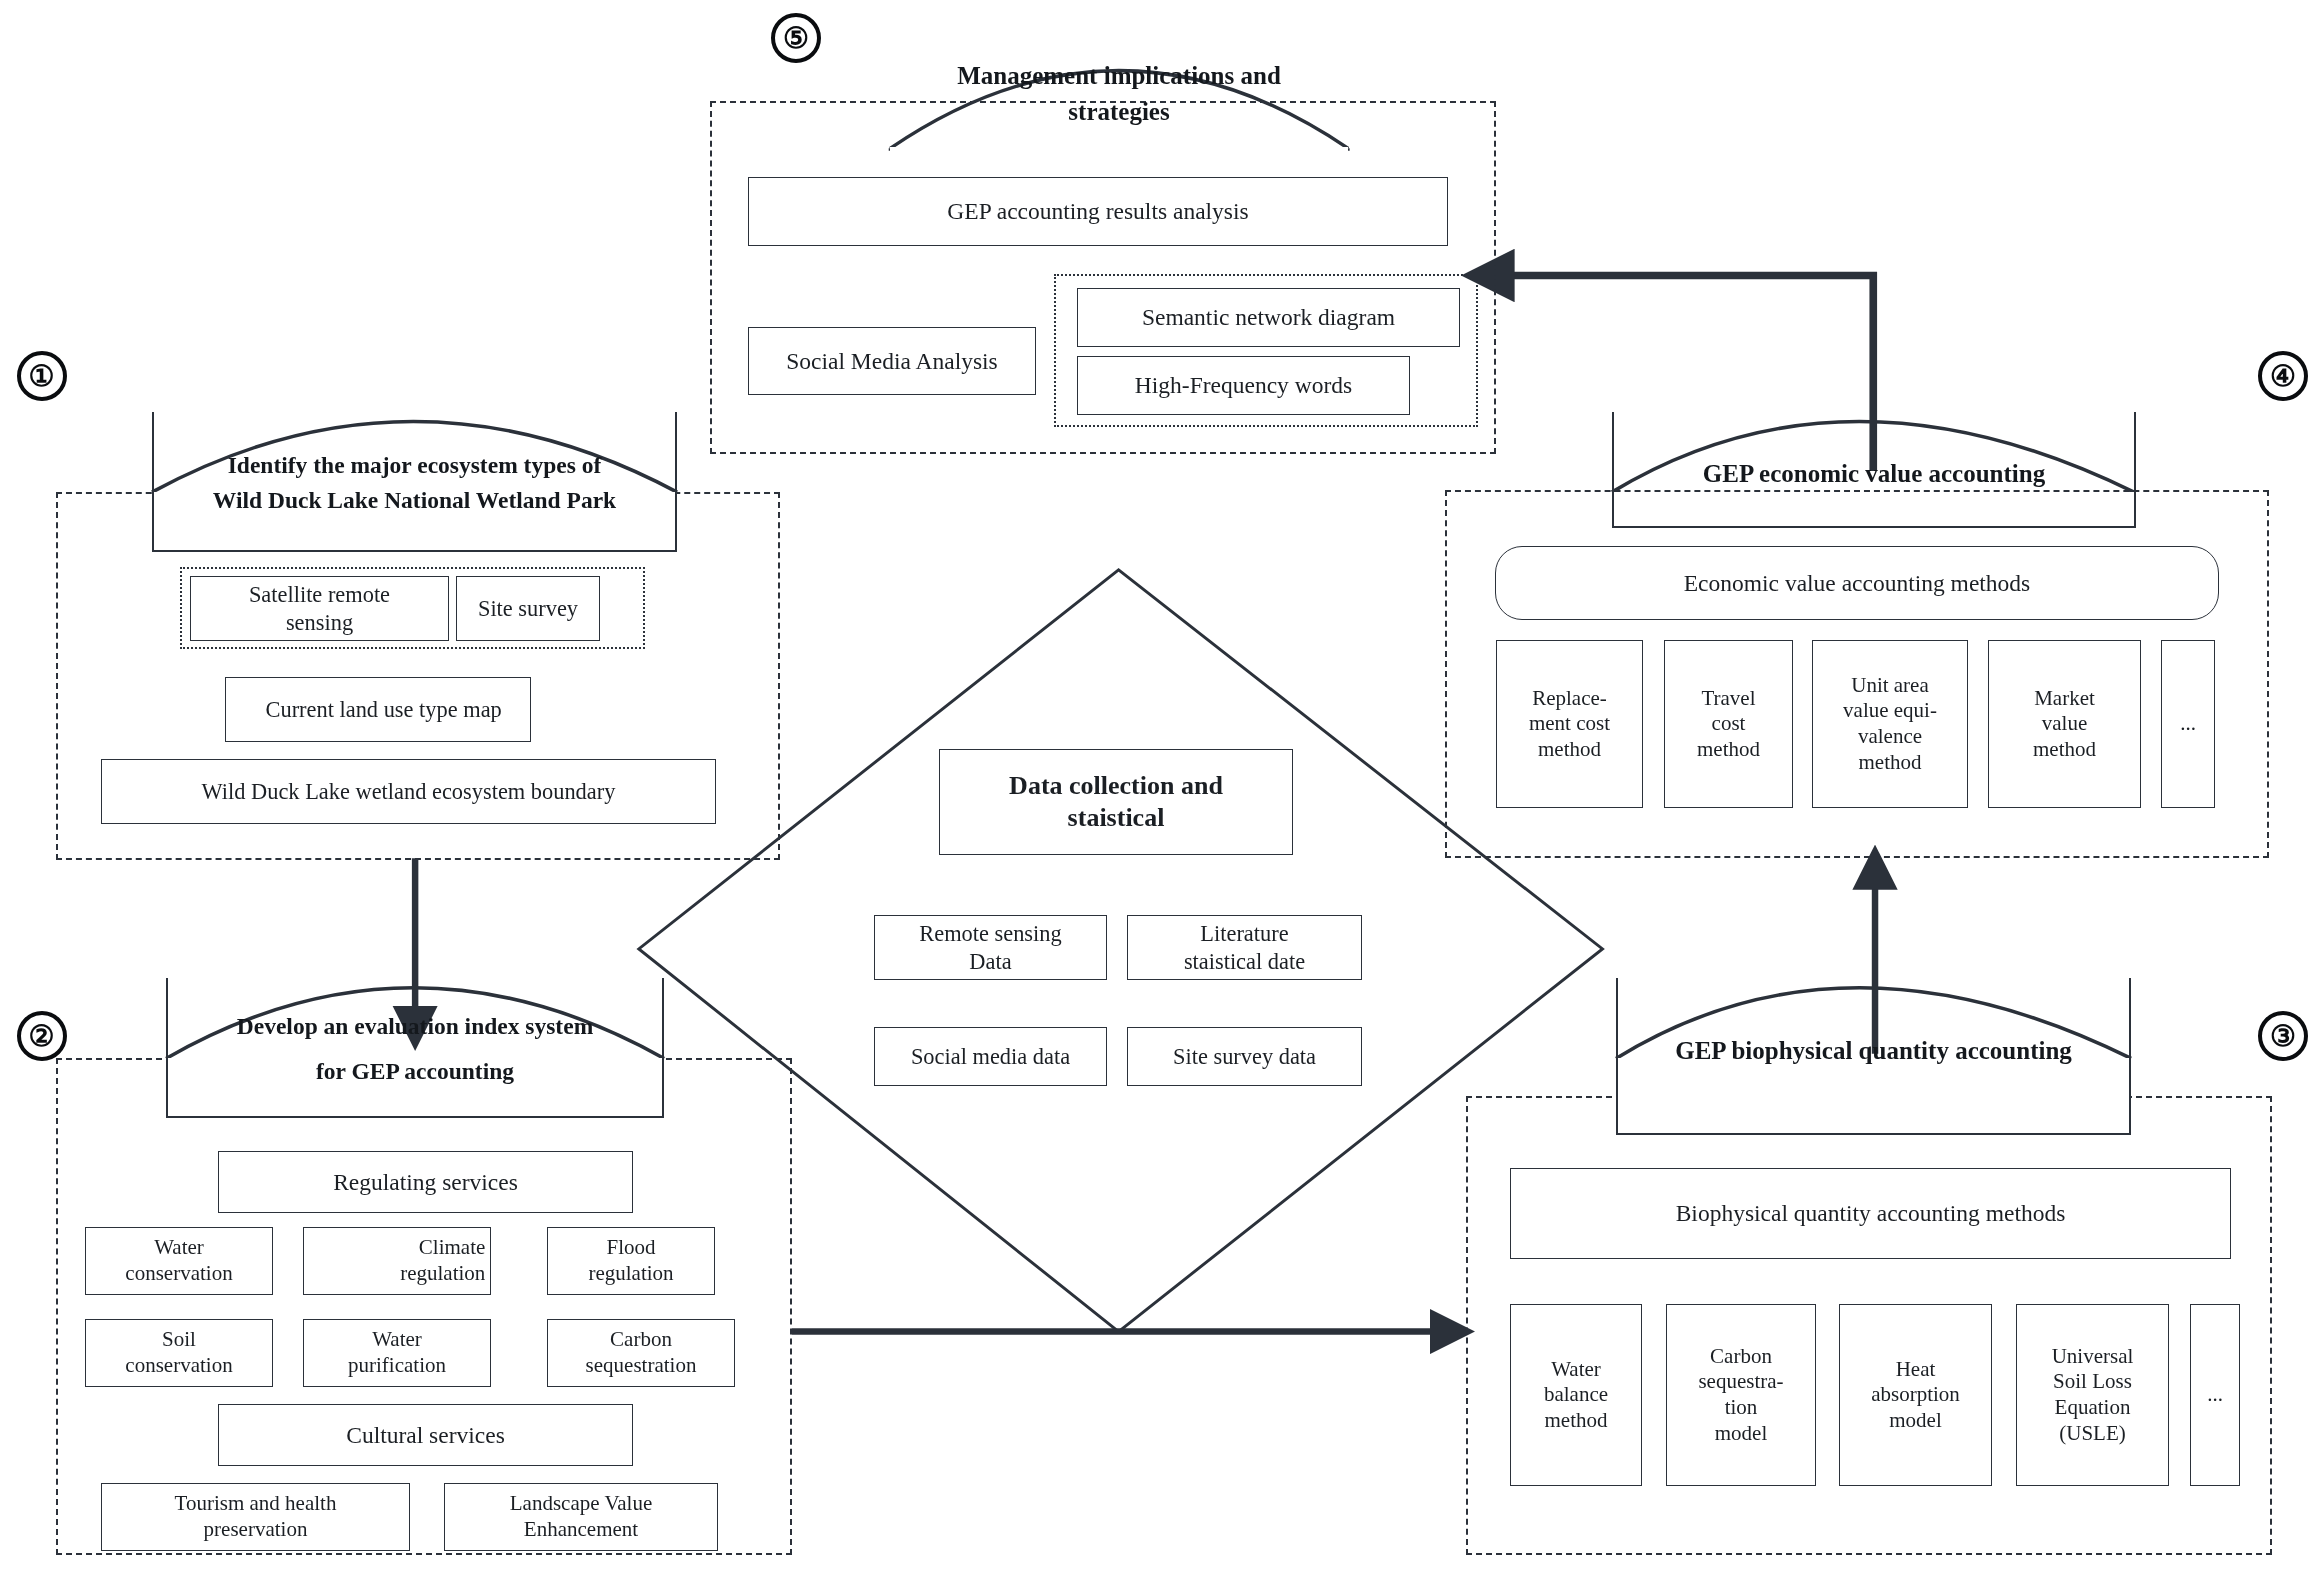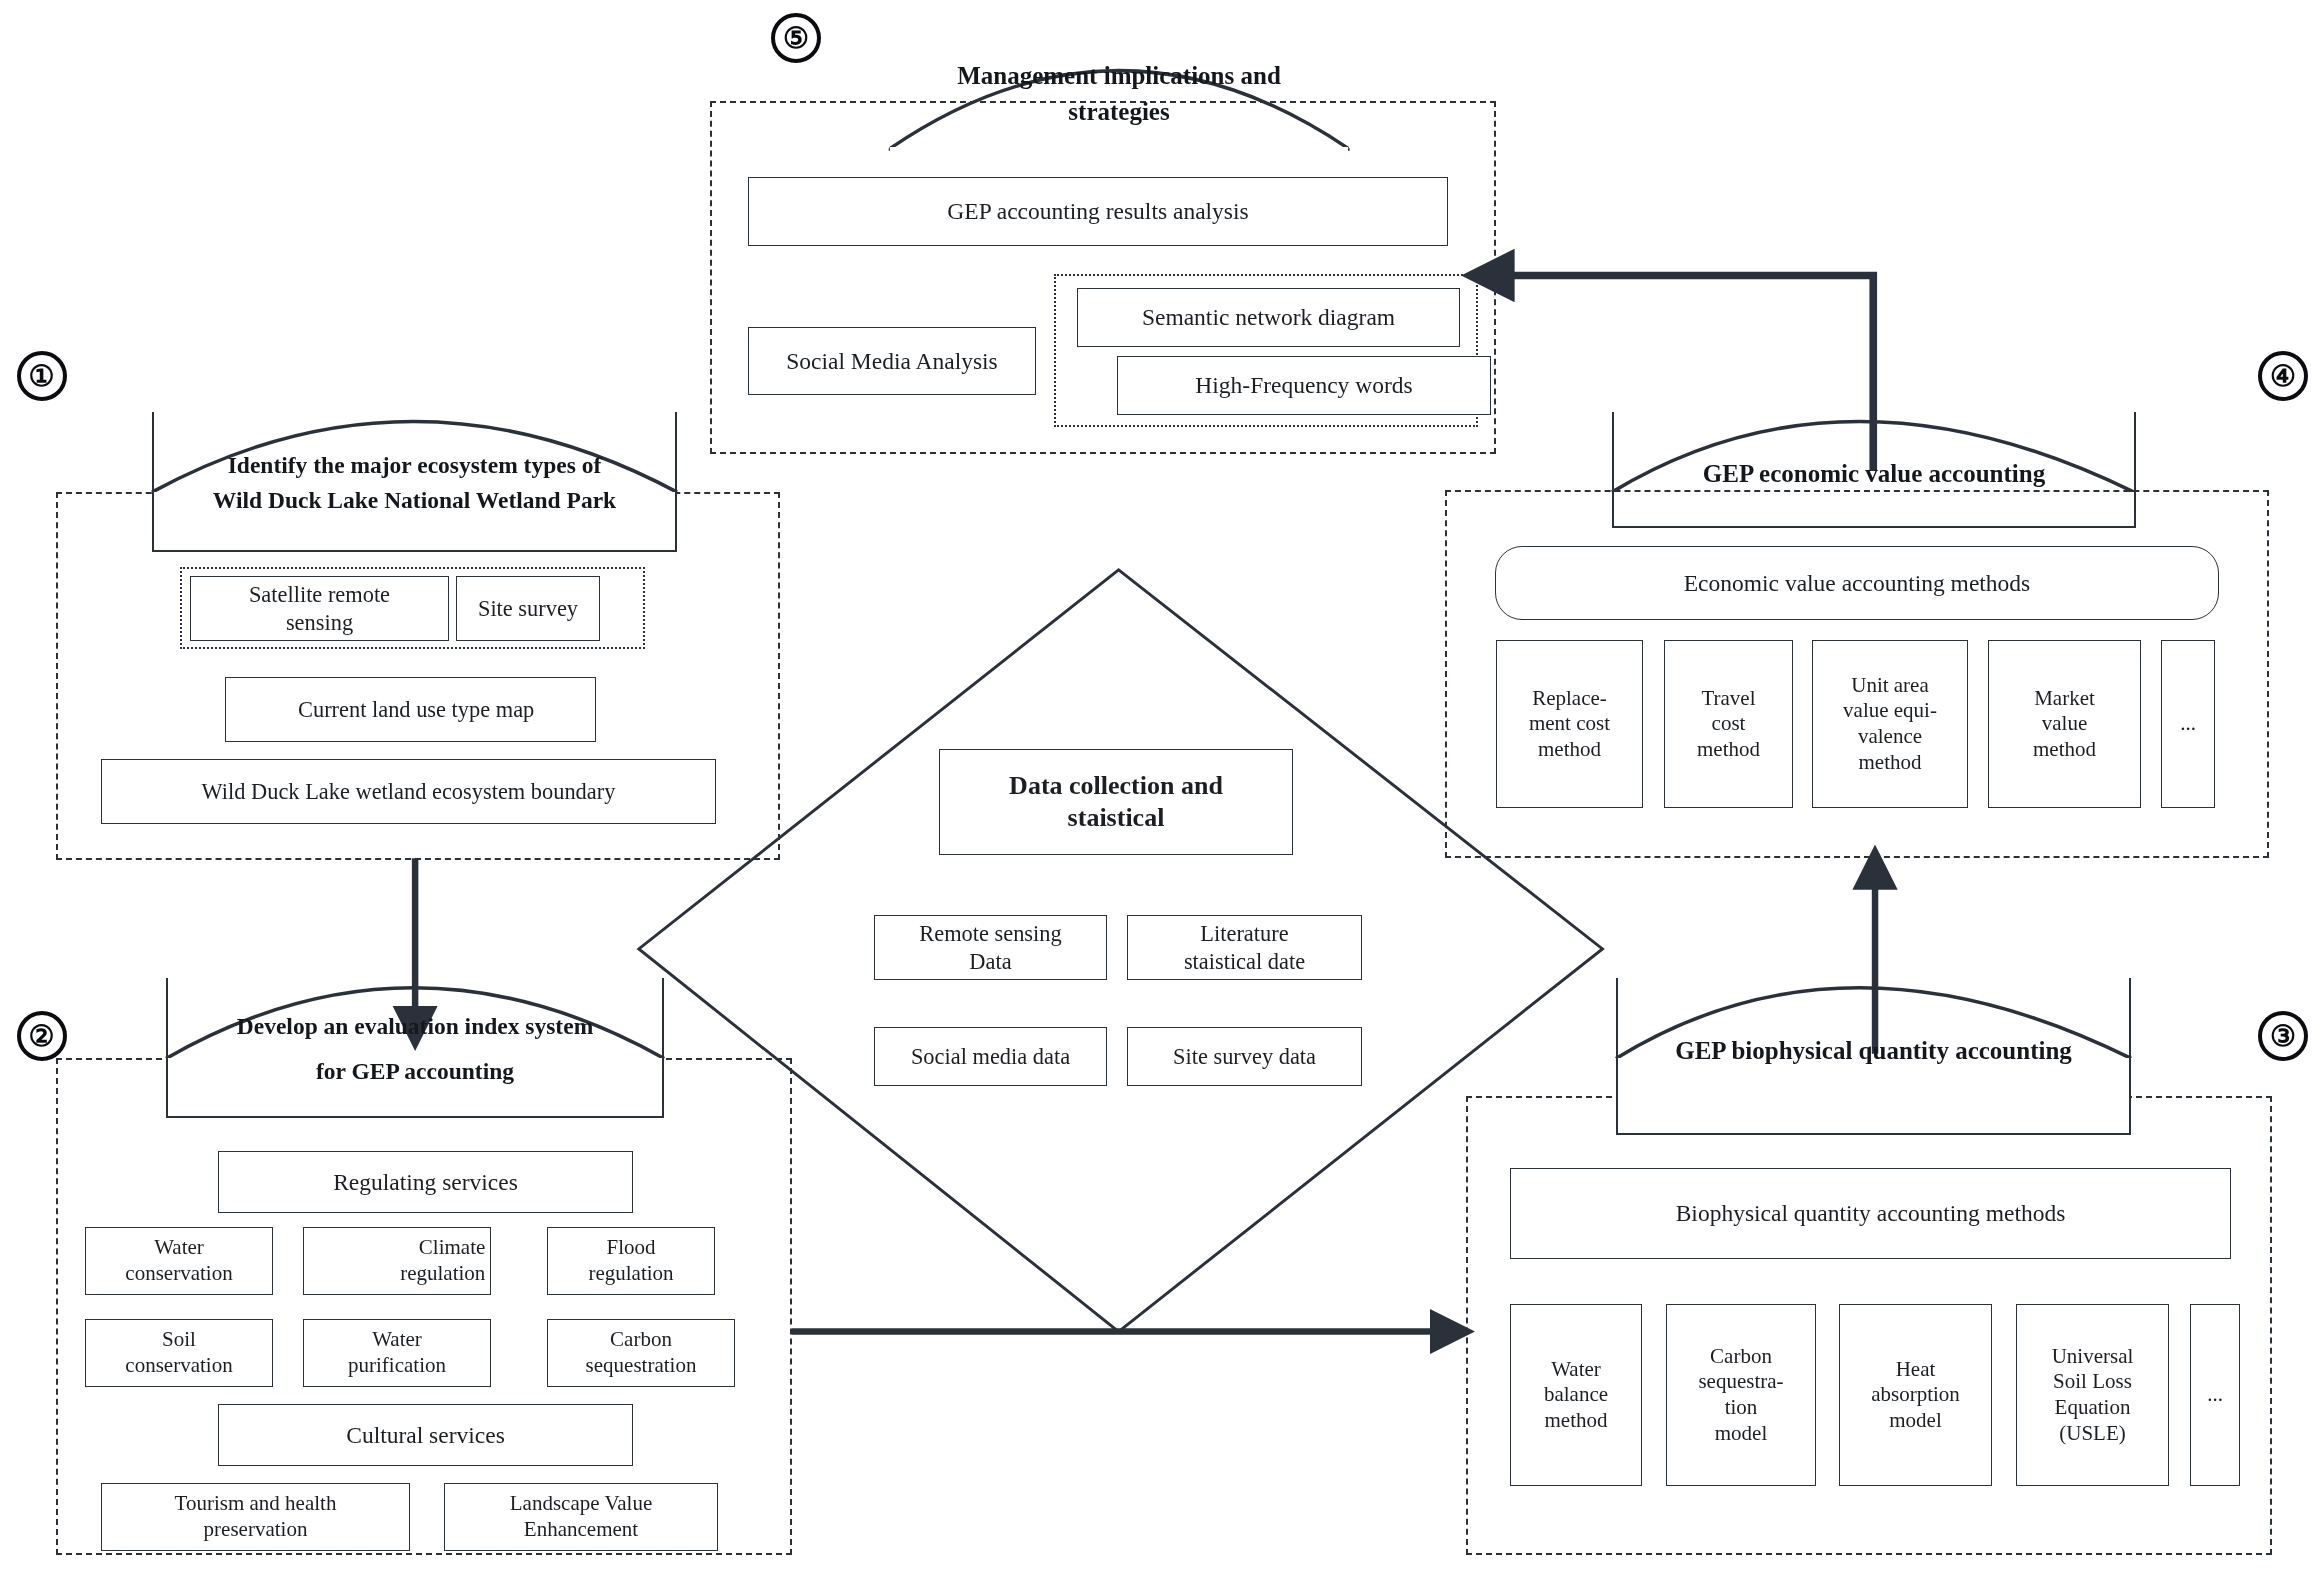--- a/index.html
+++ b/index.html
@@ -151,21 +151,21 @@
     <span>Management implications and</span>
     <span>strategies</span>
   </div>
   <div style="position:absolute;box-sizing:border-box;left:890px;top:148px;width:458px;height:0px;"></div>
 
   <div class="box f40" style="left:748px;top:177px;width:700px;height:69px;">GEP accounting results analysis</div>
 
   <div class="dotted" style="left:1054px;top:274px;width:424px;height:153px;"></div>
 
   <div class="box f40" style="left:1077px;top:288px;width:383px;height:59px;">Semantic network diagram</div>
-  <div class="box f40" style="left:1077px;top:356px;width:374px;height:59px;margin-left:40px;">High-Frequency words</div>
+  <div class="box f40" style="left:1077px;top:356px;width:333px;height:59px;">High-Frequency words</div>
 
   <div class="box f40" style="left:748px;top:327px;width:288px;height:68px;">Social Media Analysis</div>
 
   <div class="region" style="left:56px;top:492px;width:724px;height:368px;"></div>
 
   <div style="position:absolute;box-sizing:border-box;left:152px;top:492px;width:525px;height:60px;
               border-left:2.9px solid #2b313a;border-right:2.9px solid #2b313a;border-bottom:2.9px solid #2b313a;background:#fff;"></div>
   <div style="position:absolute;box-sizing:border-box;left:152px;top:412px;width:525px;height:82px;
               border-left:2.9px solid #2b313a;border-right:2.9px solid #2b313a;background:transparent;"></div>
 
@@ -175,21 +175,21 @@
   </div>
 
   <div class="dotted" style="left:180px;top:567px;width:465px;height:82px;"></div>
 
   <div class="box f38" style="left:190px;top:576px;width:259px;height:65px;flex-direction:column;">
     <span>Satellite remote</span>
     <span>sensing</span>
   </div>
   <div class="box f38" style="left:456px;top:576px;width:144px;height:65px;">Site survey</div>
 
-  <div class="box f38" style="left:225px;top:677px;width:371px;height:65px;padding-left:16px;">Current land use type map</div>
+  <div class="box f38" style="left:225px;top:677px;width:306px;height:65px;padding-left:16px;">Current land use type map</div>
 
   <div class="box f38" style="left:101px;top:759px;width:615px;height:65px;">Wild Duck Lake wetland ecosystem boundary</div>
 
   <div class="region" style="left:56px;top:1058px;width:736px;height:497px;"></div>
 
   <div style="position:absolute;box-sizing:border-box;left:166px;top:1058px;width:498px;height:60px;
               border-left:2.9px solid #2b313a;border-right:2.9px solid #2b313a;border-bottom:2.9px solid #2b313a;background:#fff;"></div>
   <div style="position:absolute;box-sizing:border-box;left:166px;top:978px;width:498px;height:82px;
               border-left:2.9px solid #2b313a;border-right:2.9px solid #2b313a;"></div>
 

